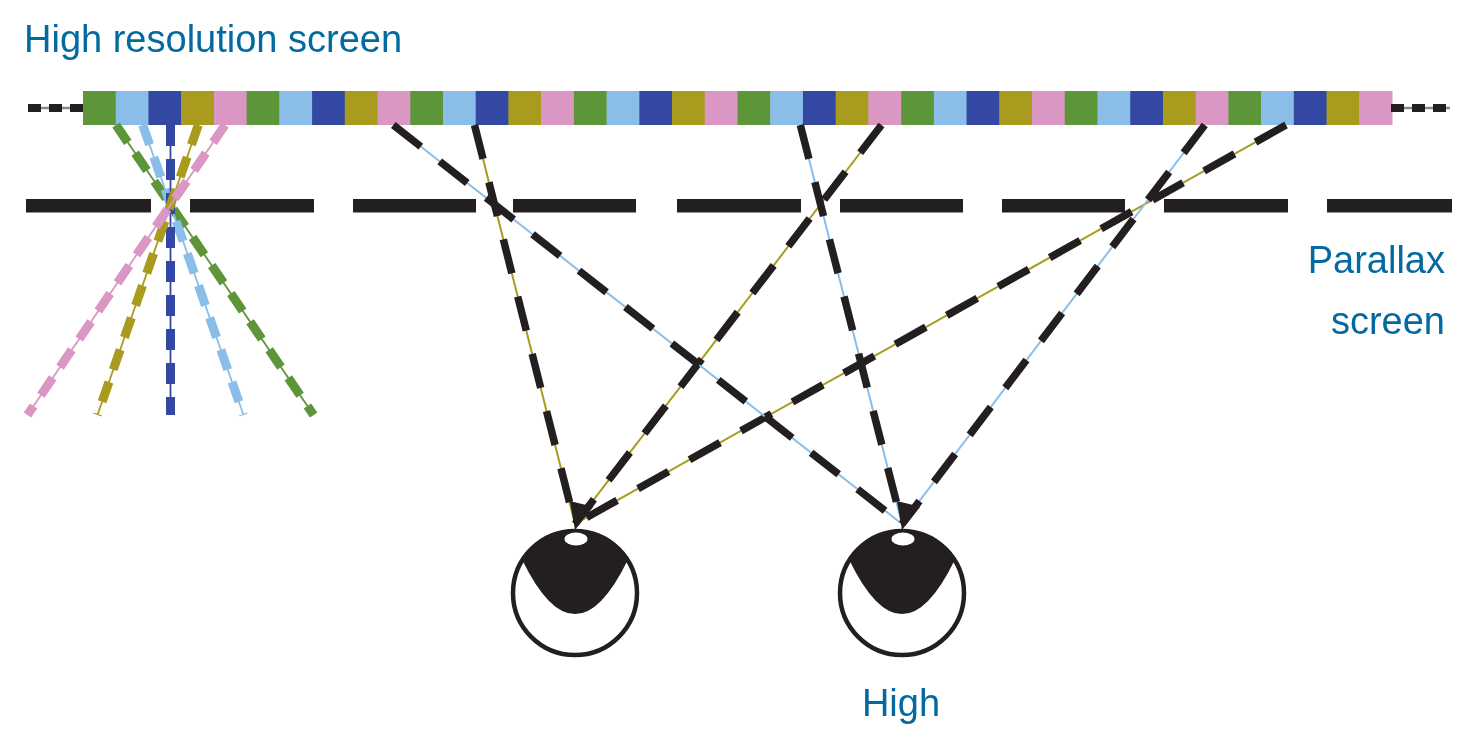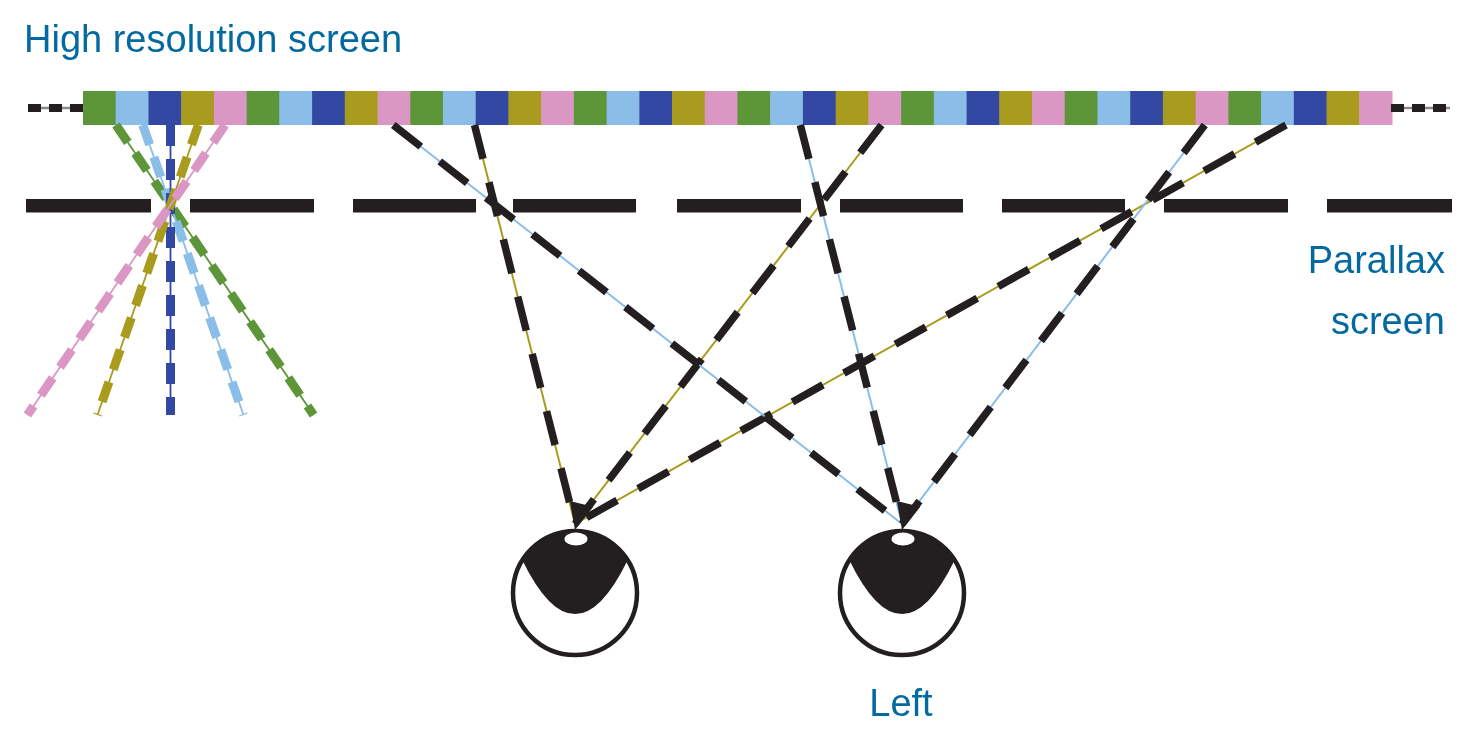--- a/index.html
+++ b/index.html
@@ -128,14 +128,14 @@
         <ellipse cx="903" cy="539" rx="11.5" ry="6.5" fill="#ffffff"></ellipse>
       </g>
     </svg>
 
   <div class="lbl lbl-title">High resolution screen</div>
 
   <div class="lbl lbl-barrier"><span>Parallax</span><br><span>screen</span></div>
 
 
 
-  <div class="lbl lbl-right">Left</div>
+  <div class="lbl lbl-right">High</div>
 </div>
 
 </body></html>

